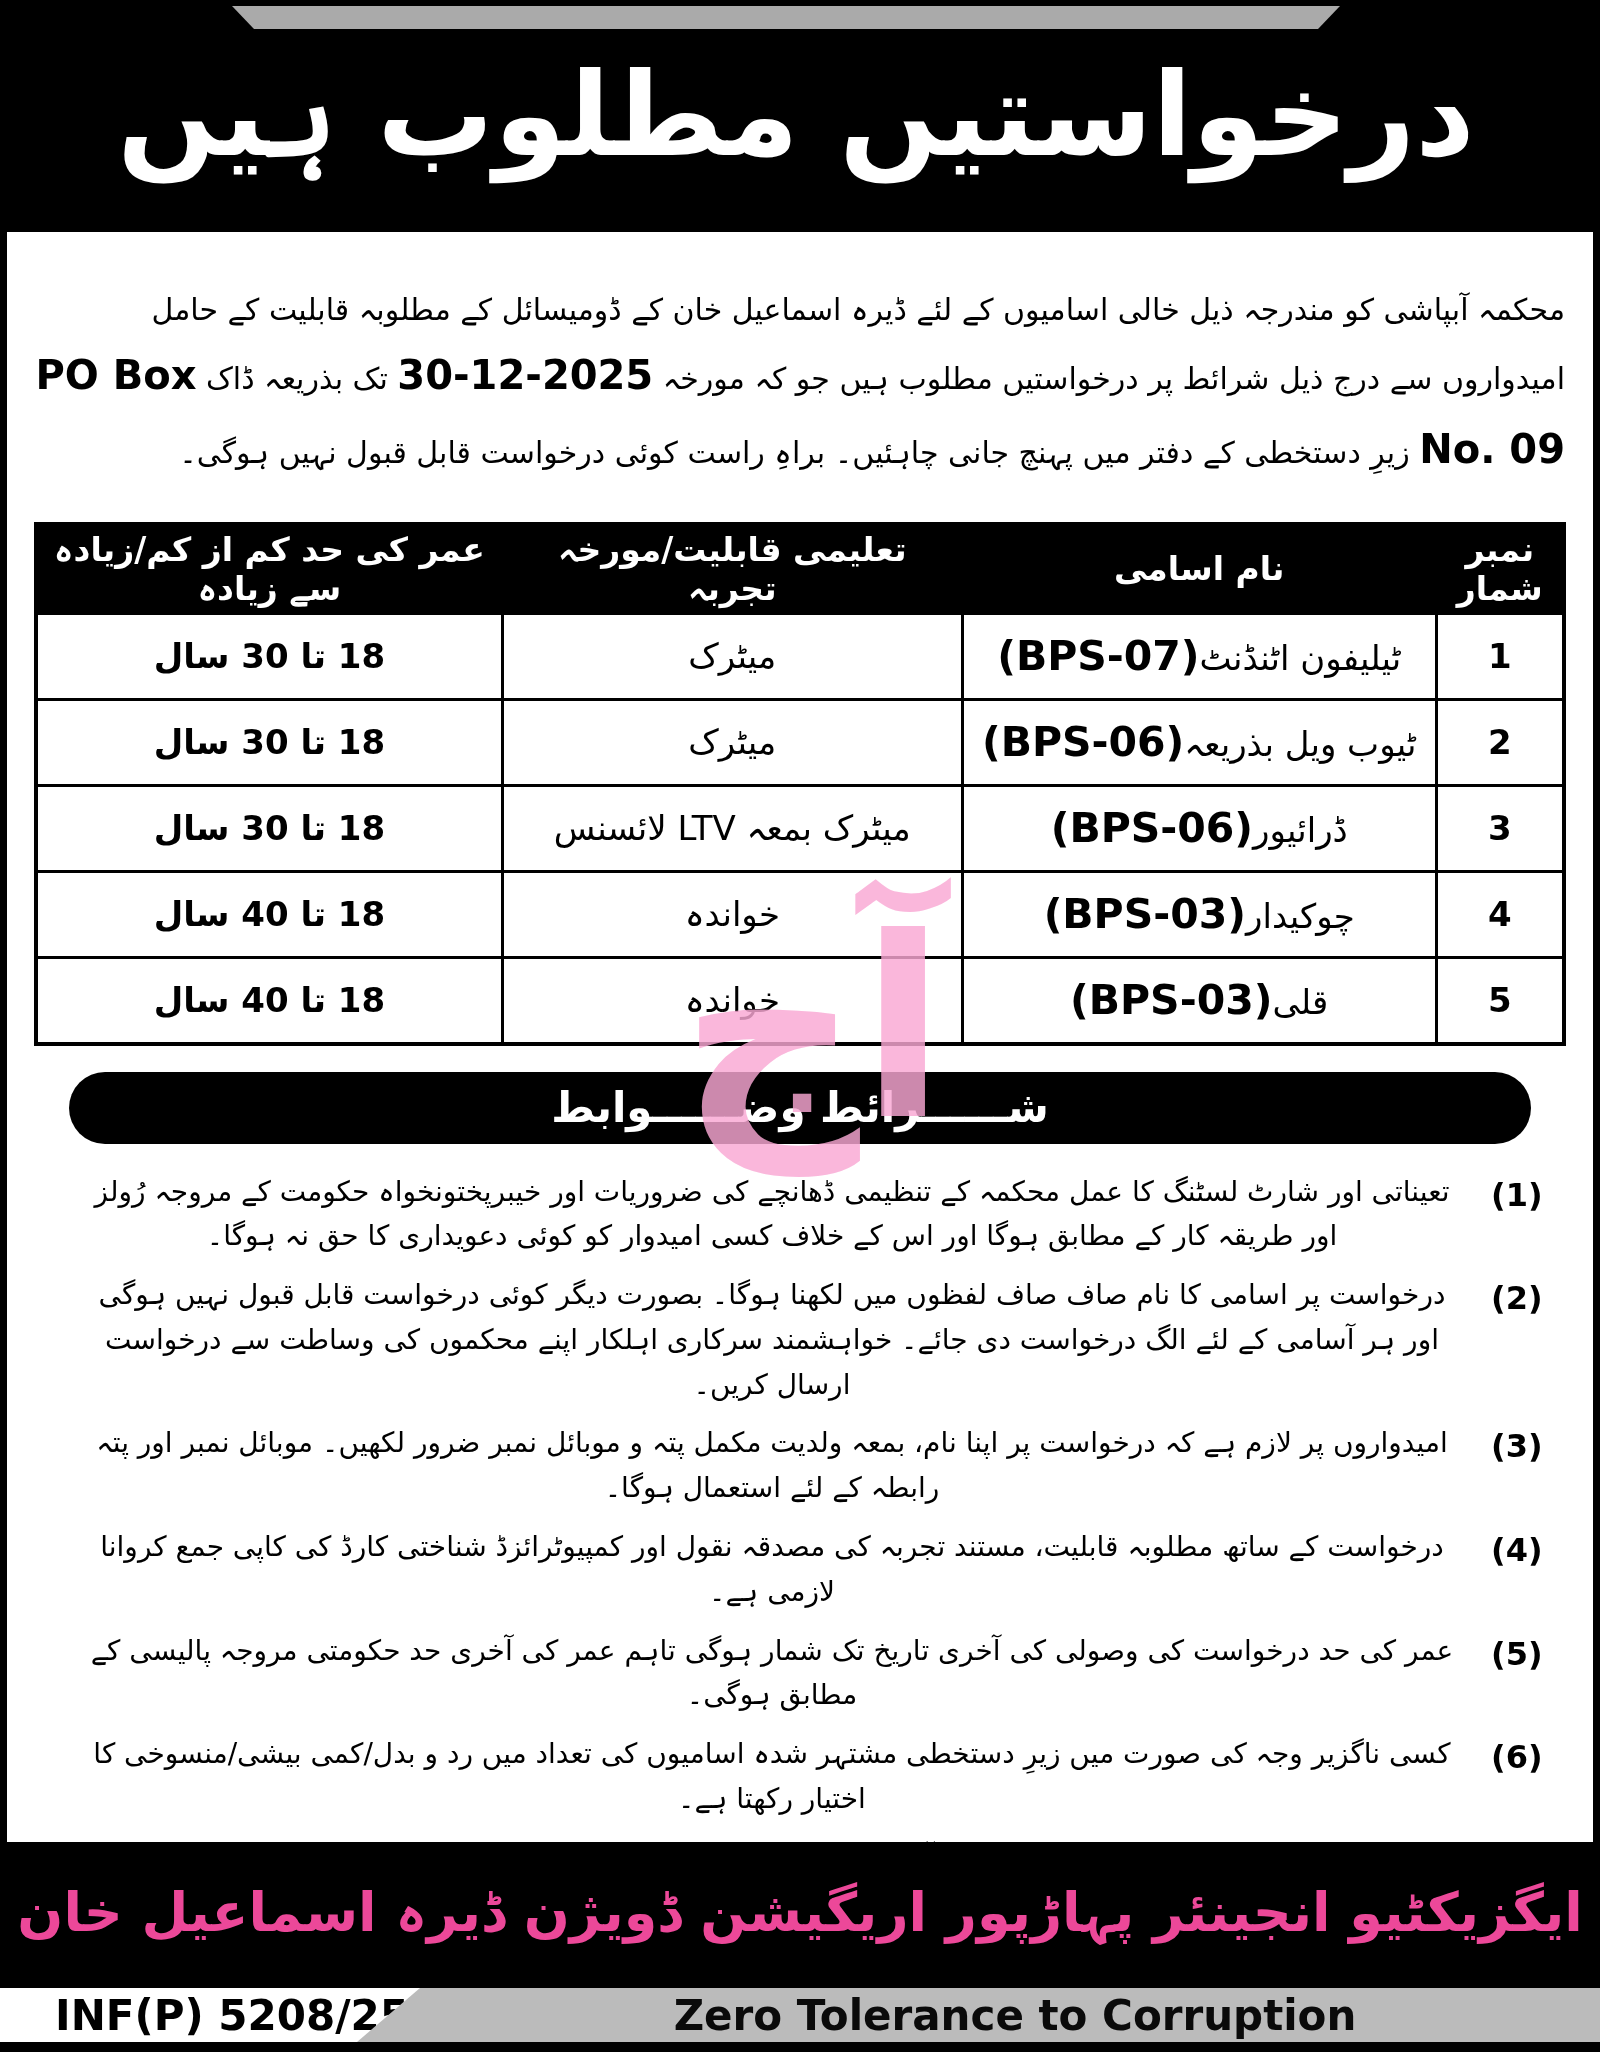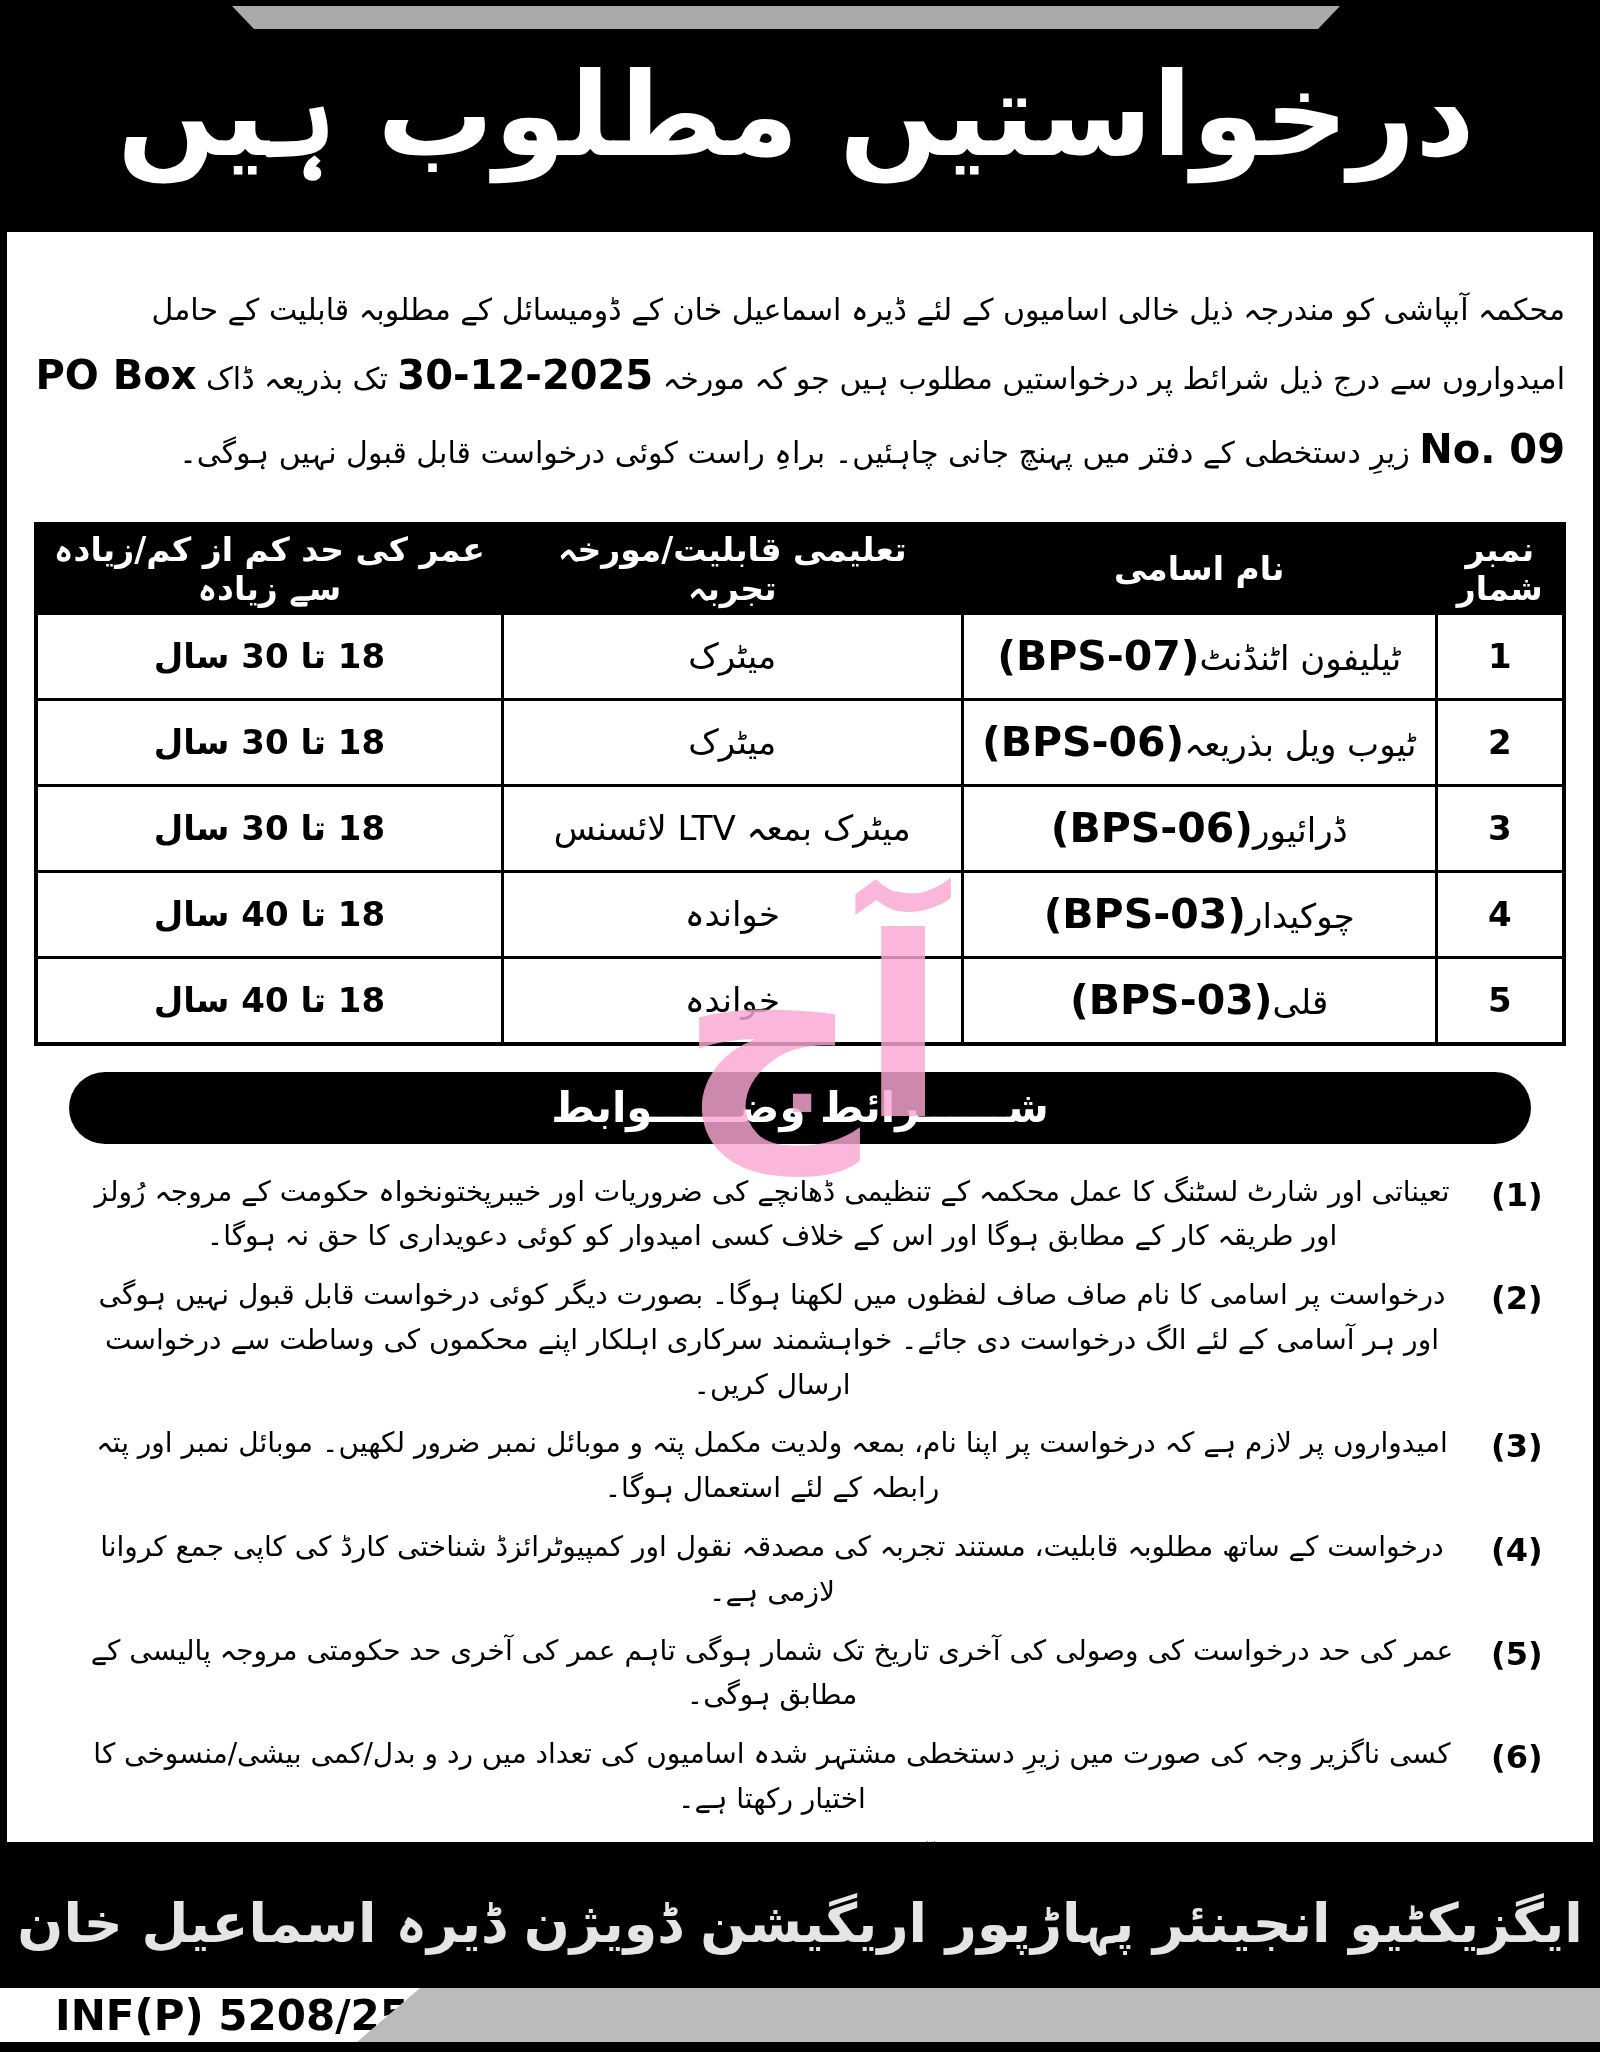--- a/index.html
+++ b/index.html
@@ -69,22 +69,22 @@
     display:flex; gap:24px; margin-bottom:14px;
     font-size:28px; line-height:1.6; color:#000; text-align:right;
   }
   .condition .num {
     font-weight:bold; font-size:32px; min-width:62px;
     direction:ltr; unicode-bidi:embed; text-align:left; flex:0 0 auto;
   }
   .condition .text { flex:1 1 auto;text-align:center; }
   
   .signature-bar {
-    position:absolute; left:0; bottom:59px; width:100%; height:140px;
-    background:#000; color:#e5e5e5; z-index:2;
+    position:absolute; left:0; bottom:70px; width:100%; height:140px;
+    background:#000; color:#ec4899; z-index:2;
     display:flex; align-items:center; justify-content:center;
     direction:rtl; font-size:54px; font-weight:bold;
   }
   
   .footer {
     position:absolute; left:0; bottom:0; width:100%; height:70px;
     background:#bbbbbb; z-index:3; box-sizing:border-box;
     border-top:6px solid #000; border-bottom:10px solid #000;
   }
   .inf-plate {
@@ -197,15 +197,16 @@
   </div>
 
   <div class="watermark">آج</div>
 
   <div class="signature-bar">ایگزیکٹیو انجینئر پہاڑپور اریگیشن ڈویژن ڈیرہ اسماعیل خان</div>
 
   <div class="footer">
     <div class="inf-plate">
       <span>INF(P) 5208/25</span>
     </div>
+    <div class="slogan">Zero Tolerance to Corruption</div>
   </div>
 
 </div>
 
 </body></html>

